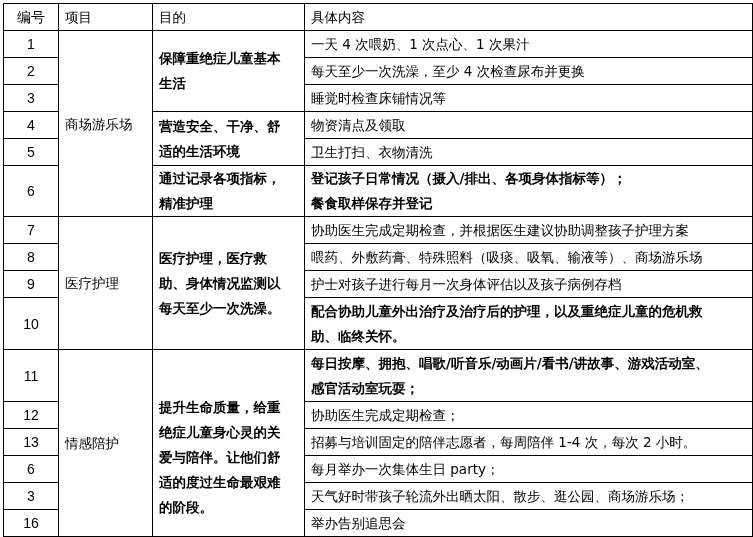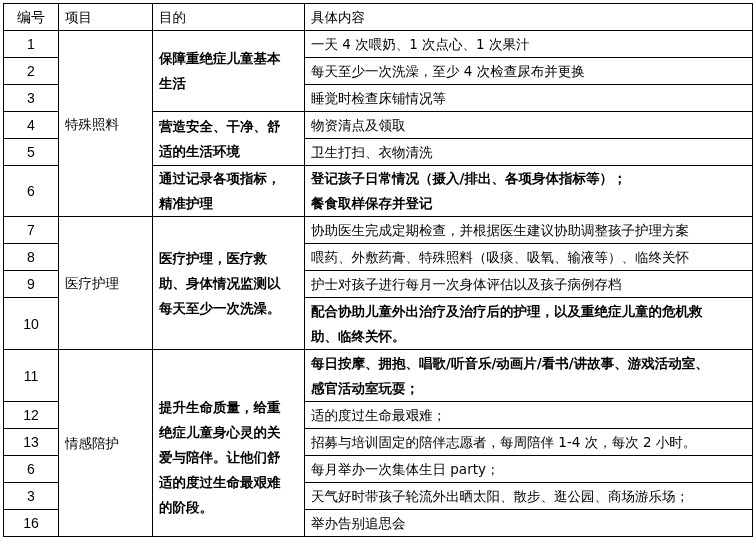--- a/index.html
+++ b/index.html
@@ -28,21 +28,21 @@
   <tbody>
     <tr style="height:27px">
       <td class="num">编号</td>
       <td>项目</td>
       <td>目的</td>
       <td>具体内容</td>
     </tr>
 
     <tr style="height:27px">
       <td class="num">1</td>
-      <td rowspan="6">特殊照料</td>
+      <td rowspan="6">商场游乐场</td>
       <td rowspan="3" class="wrap">
         <span class="line">保障重绝症儿童基本</span>
         <span class="line">生活</span>
       </td>
       <td>一天 4 次喂奶、1 次点心、1 次果汁</td>
     </tr>
     <tr style="height:26px">
       <td class="num">2</td>
       <td>每天至少一次洗澡，至少 4 次检查尿布并更换</td>
     </tr>
@@ -79,21 +79,21 @@
       <td rowspan="4">医疗护理</td>
       <td rowspan="4" class="wrap">
         <span class="line">医疗护理，医疗救</span>
         <span class="line">助、身体情况监测以</span>
         <span class="line">每天至少一次洗澡。</span>
       </td>
       <td>协助医生完成定期检查，并根据医生建议协助调整孩子护理方案</td>
     </tr>
     <tr style="height:27px">
       <td class="num">8</td>
-      <td>喂药、外敷药膏、特殊照料（吸痰、吸氧、输液等）、临终关怀</td>
+      <td>喂药、外敷药膏、特殊照料（吸痰、吸氧、输液等）、商场游乐场</td>
     </tr>
     <tr style="height:27px">
       <td class="num">9</td>
       <td>护士对孩子进行每月一次身体评估以及孩子病例存档</td>
     </tr>
     <tr style="height:52px">
       <td class="num">10</td>
       <td class="wrap">
         <span class="line">配合协助儿童外出治疗及治疗后的护理，以及重绝症儿童的危机救</span>
         <span class="line">助、临终关怀。</span>
@@ -110,21 +110,21 @@
         <span class="line">适的度过生命最艰难</span>
         <span class="line">的阶段。</span>
       </td>
       <td class="wrap">
         <span class="line">每日按摩、拥抱、唱歌/听音乐/动画片/看书/讲故事、游戏活动室、</span>
         <span class="line">感官活动室玩耍；</span>
       </td>
     </tr>
     <tr style="height:27px">
       <td class="num">12</td>
-      <td>适的度过生命最艰难；</td>
+      <td>协助医生完成定期检查；</td>
     </tr>
     <tr style="height:27px">
       <td class="num">13</td>
       <td>招募与培训固定的陪伴志愿者，每周陪伴 1-4 次，每次 2 小时。</td>
     </tr>
     <tr style="height:27px">
       <td class="num">6</td>
       <td>每月举办一次集体生日 party；</td>
     </tr>
     <tr style="height:27px">

